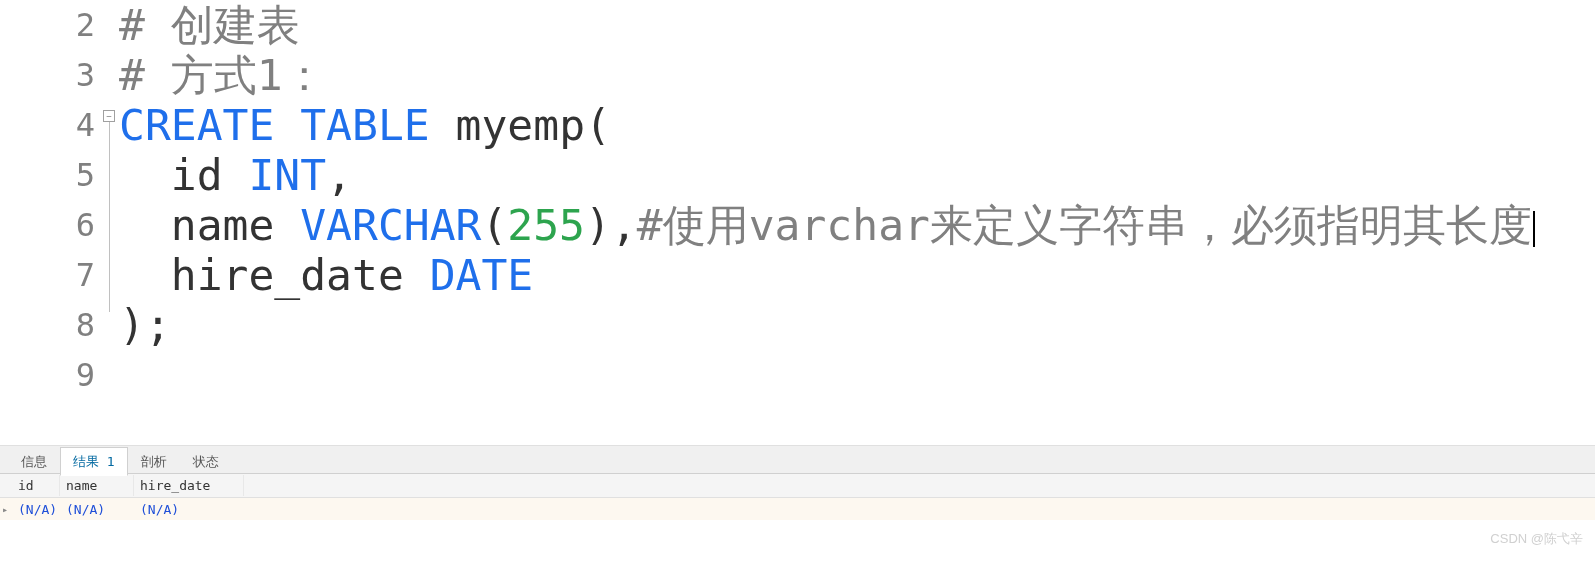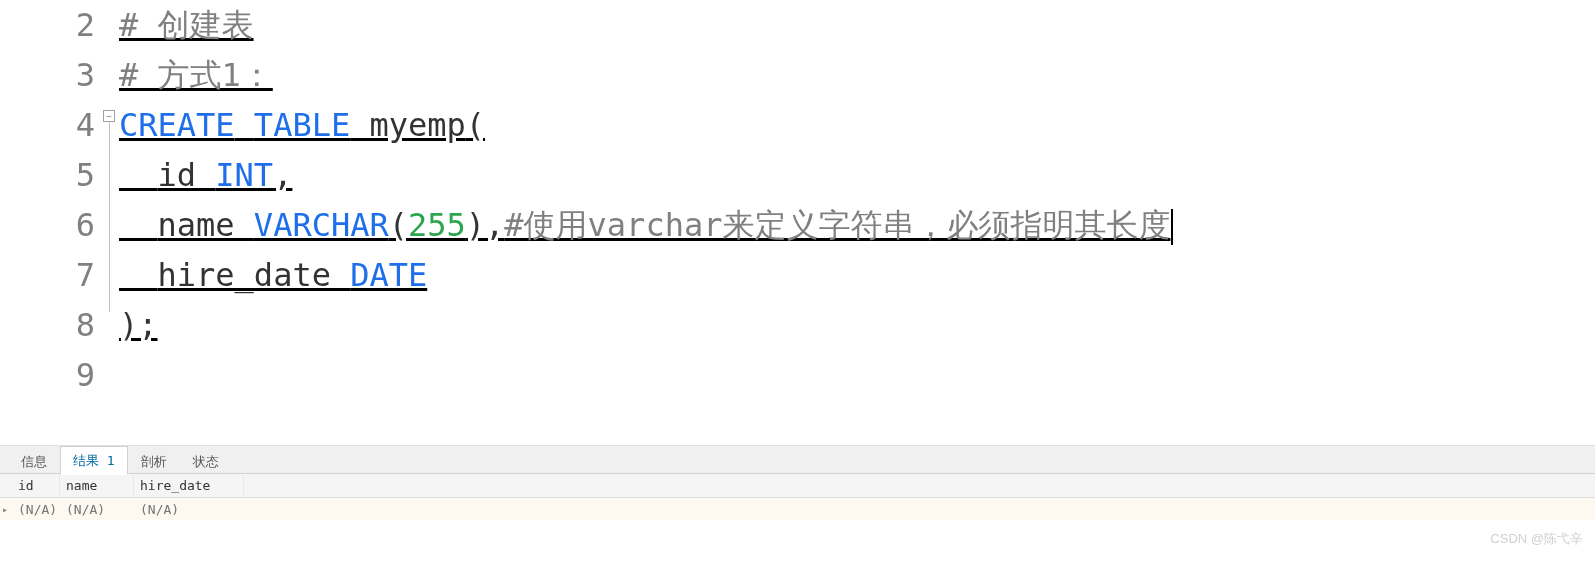--- a/index.html
+++ b/index.html
@@ -46,23 +46,22 @@
     .fold-line {
       position: absolute;
       top: 122px;
       left: 4px;
       width: 1px;
       height: 190px;
       background: #c0c0c0;
     }
     .code-area {
       flex: 1;
-      font-size: 32px;
+      font-size: 43px;
       line-height: 50px;
-      text-decoration: underline;
     }
     .code-line { height: 50px; white-space: pre; }
     .tok-comment { color: #808080; }
     .tok-keyword { color: #1f6feb; }
     .tok-number { color: #2da44e; }
     .tok-ident { color: #333333; }
     .tok-punct { color: #333333; }
     .cursor {
       display: inline-block;
       width: 2px;
@@ -71,21 +70,21 @@
       vertical-align: middle;
       margin-left: 1px;
     }
 
     .bottom-panel {
       border-top: 1px solid #e0e0e0;
       background: #fafafa;
     }
     .tabs {
       display: flex;
-      align-items: center;
+      align-items: flex-start;
       height: 28px;
       background: #f0f0f0;
       border-bottom: 1px solid #d0d0d0;
       font-size: 13px;
       padding-left: 8px;
       gap: 0;
     }
     .tab {
       padding: 5px 12px 4px 12px;
       color: #555;
@@ -122,21 +121,21 @@
     .hcell.c-name { width: 74px; }
     .hcell.c-hire { width: 110px; }
     .grid-row {
       display: flex;
       height: 22px;
       align-items: center;
       background: #fdf8f0;
     }
     .grid-row .dcell {
       padding: 2px 6px;
-      color: #737373;
+      color: #1d4ed8;
       border-right: 1px solid transparent;
     }
     .dcell.row-indicator { width: 12px; padding:0 0 0 2px; color:#888; font-size:10px;}
     .dcell.c-id { width: 48px; }
     .dcell.c-name { width: 74px; }
     .dcell.c-hire { width: 110px; }
     .watermark {
       position: absolute;
       right: 12px;
       bottom: 20px;

